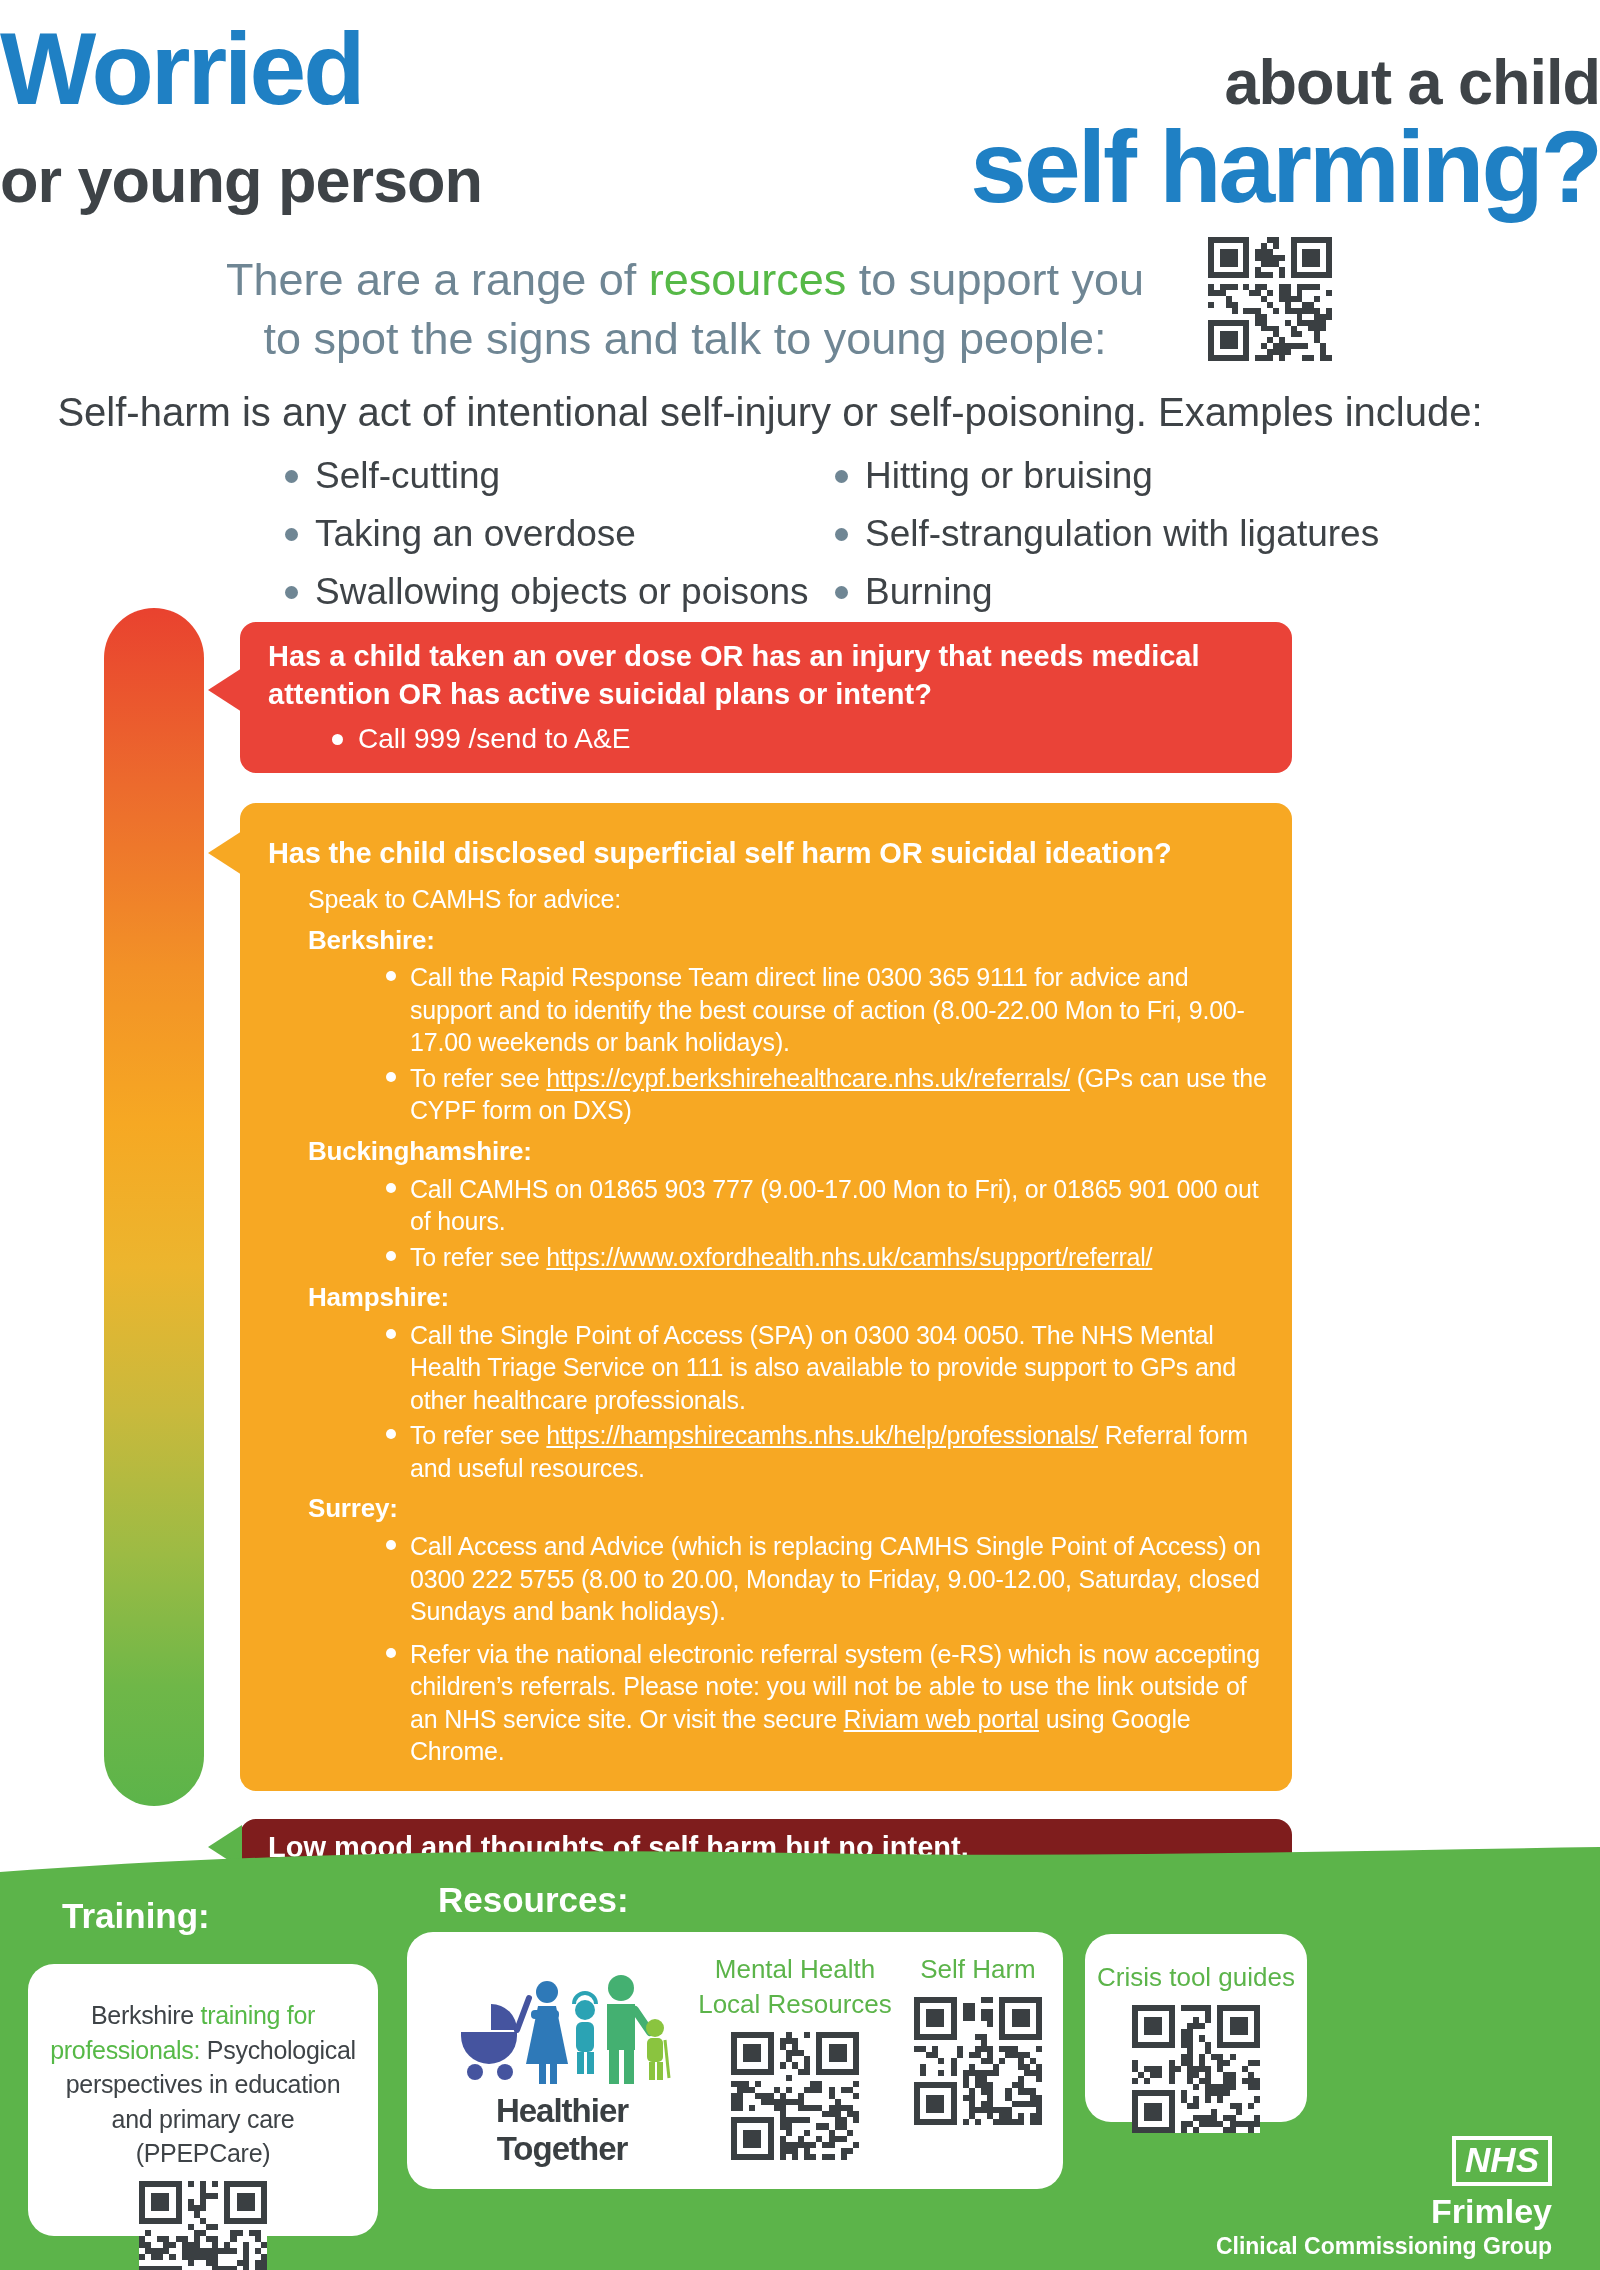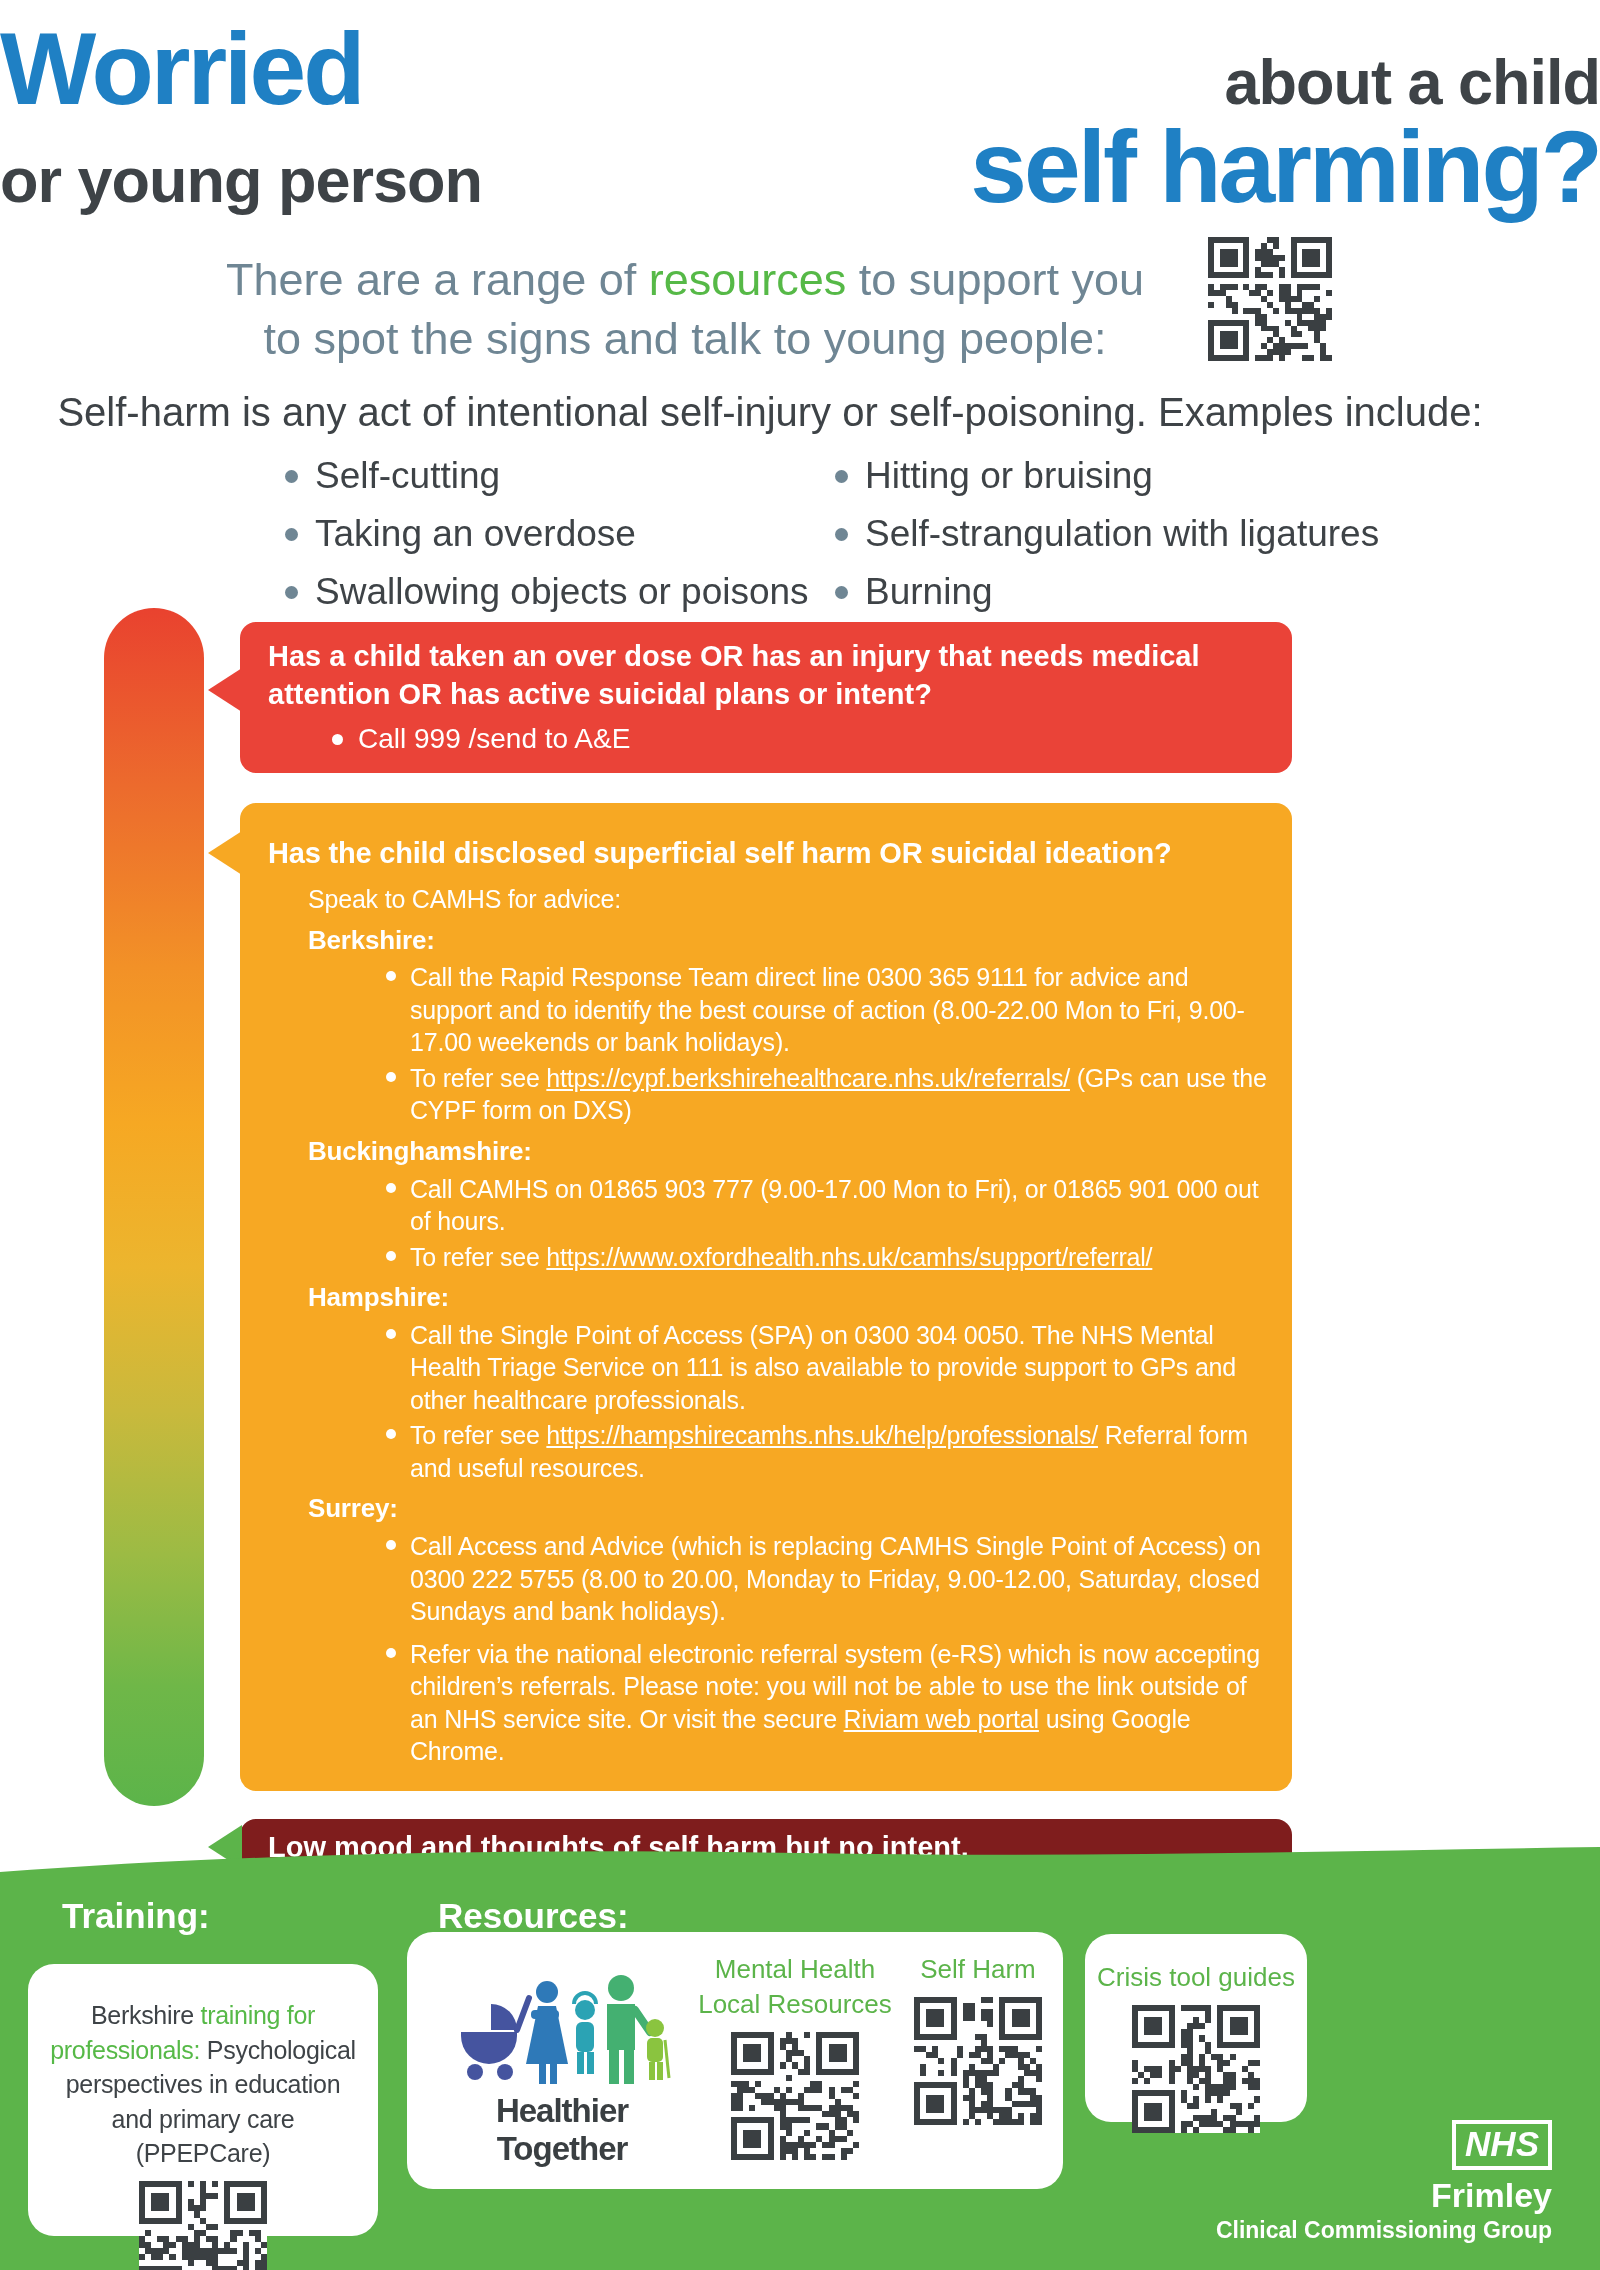--- a/index.html
+++ b/index.html
@@ -62,36 +62,36 @@
   .banner-green{background:#7f1d1d;padding:12px 28px;}
   .banner-green::before{content:'';position:absolute;left:-32px;top:50%;transform:translateY(-50%);
       border-top:22px solid transparent;border-bottom:22px solid transparent;border-right:34px solid #5CB44A;}
   .banner-green h2{margin:0;font-size:29px;font-weight:bold;}
 
   
   .footer{position:absolute;left:0;right:0;top:1872px;bottom:0;background:#5CB44A;}
   .footer-wave{position:absolute;top:-26px;left:0;width:1600px;height:28px;display:block;}
   .f-label{position:absolute;color:#fff;font-weight:bold;font-size:35px;}
   .lbl-training{left:62px;top:24px;}
-  .lbl-resources{left:438px;top:24px;}
+  .lbl-resources{left:438px;top:8px;}
   .card{position:absolute;background:#fff;border-radius:26px;}
   .card-training{left:28px;top:92px;width:350px;height:272px;text-align:center;}
   .training-text{margin:34px 14px 0;font-size:25px;line-height:1.38;color:#3E4347;letter-spacing:-0.3px;}
   .training-text .hl{color:#56B947;}
   .qr-sm{width:128px;height:128px;margin:10px auto 0;}
   .card-resources{left:407px;top:60px;width:656px;height:257px;}
   .ht-logo{position:absolute;left:20px;top:34px;width:270px;text-align:center;}
   .ht-text{font-size:33px;font-weight:bold;color:#3A3F42;letter-spacing:-1px;margin-top:0px;}
   .res-col{position:absolute;top:20px;text-align:center;}
   .res-col .g-label{color:#5CB44A;font-size:26px;line-height:1.35;}
   .col-mh{left:288px;width:200px;}
   .col-sh{left:505px;width:132px;}
   .card-crisis{left:1085px;top:62px;width:222px;height:188px;text-align:center;}
   .card-crisis .g-label{color:#5CB44A;font-size:26px;line-height:1.35;margin-top:26px;}
-  .nhs-block{position:absolute;right:48px;top:248px;text-align:right;color:#fff;}
+  .nhs-block{position:absolute;right:48px;top:264px;text-align:right;color:#fff;}
   .nhs-box{display:inline-block;border:4px solid #fff;padding:0 9px 2px;
            font-size:35px;font-weight:bold;font-style:italic;line-height:1.15;letter-spacing:0px;}
   .nhs-frimley{font-size:34px;font-weight:bold;margin-top:6px;}
   .nhs-ccg{font-size:23px;font-weight:bold;margin-top:2px;}
 </style>
 </head>
 <body>
 
 <div class="page">
 

